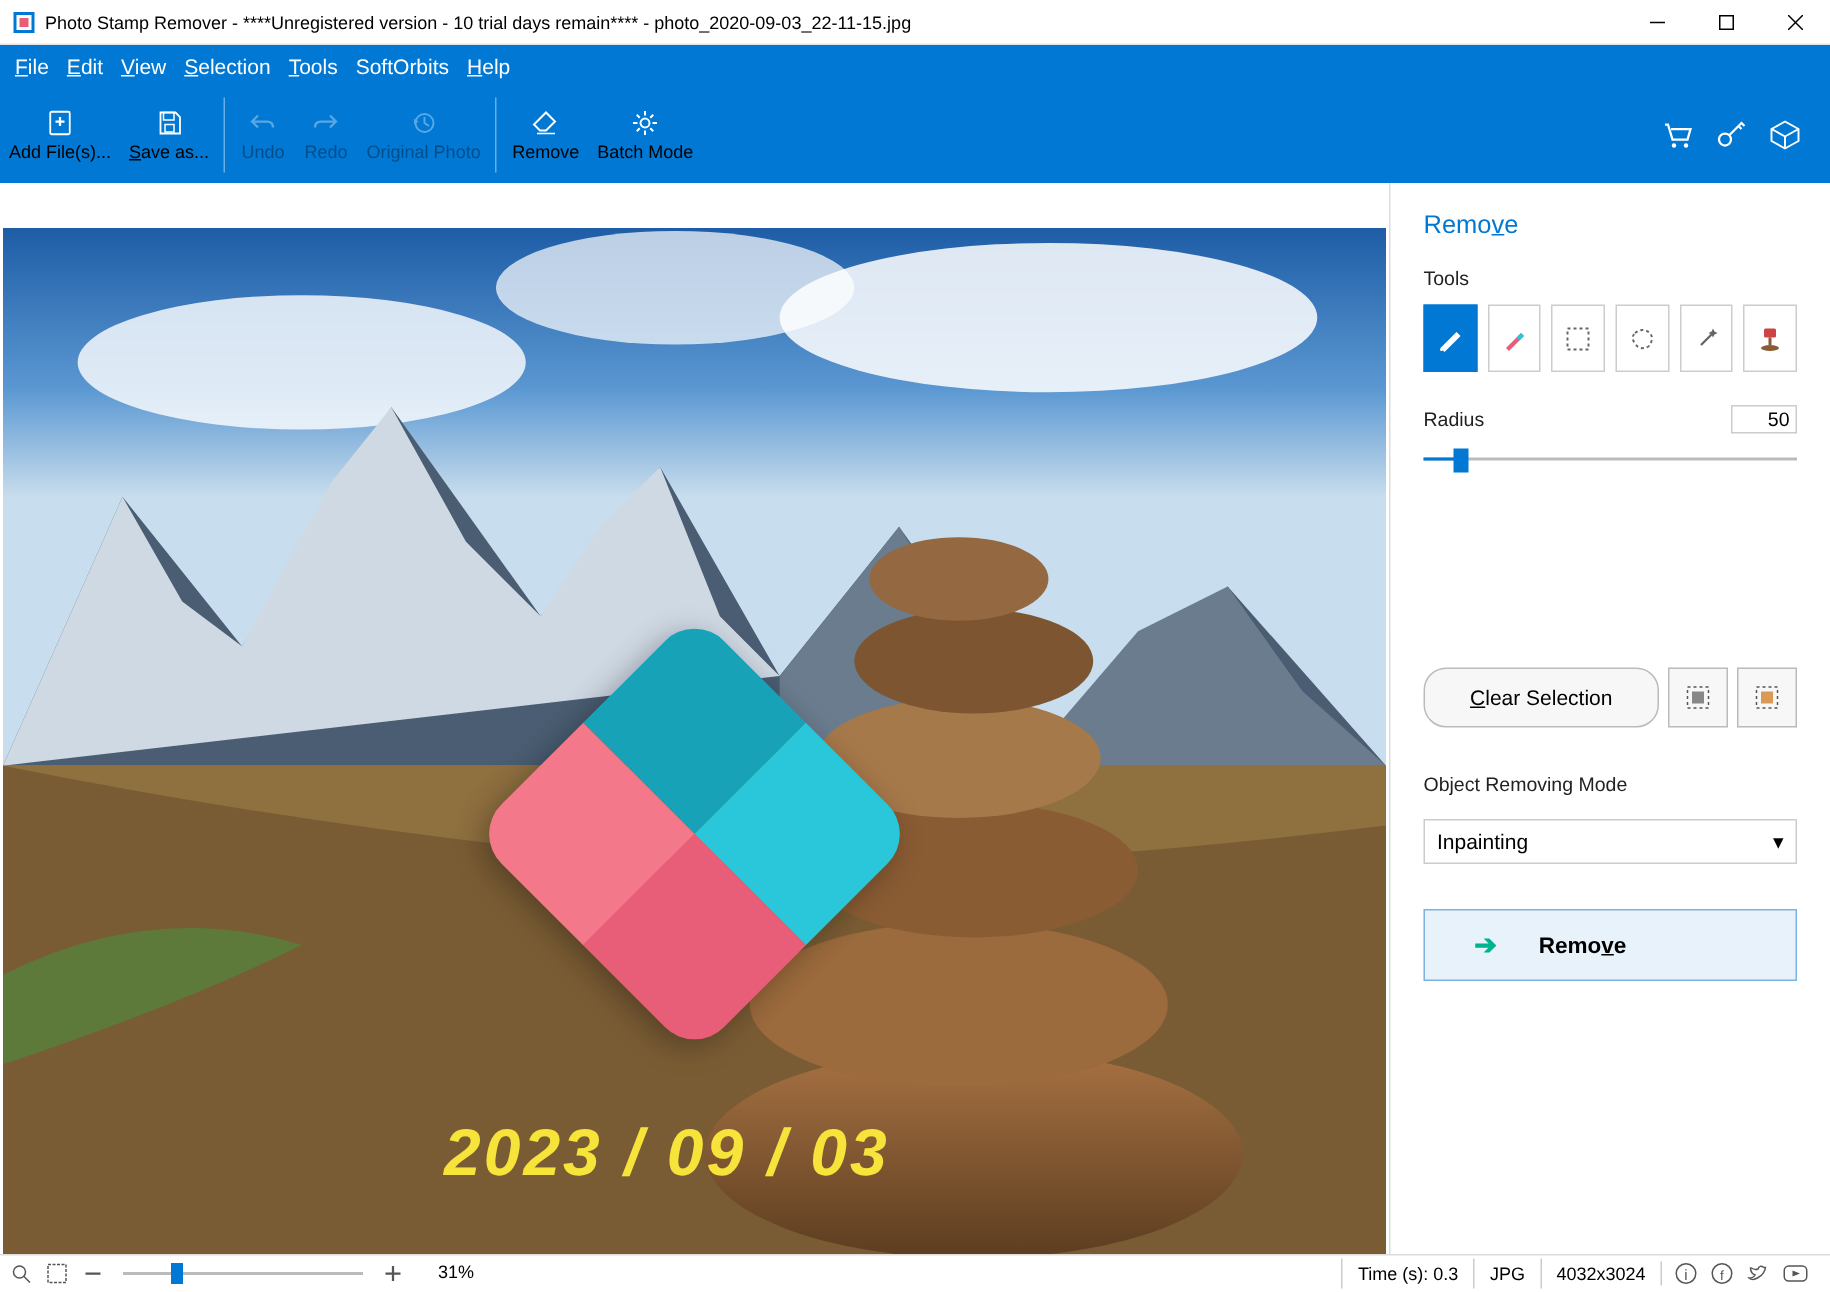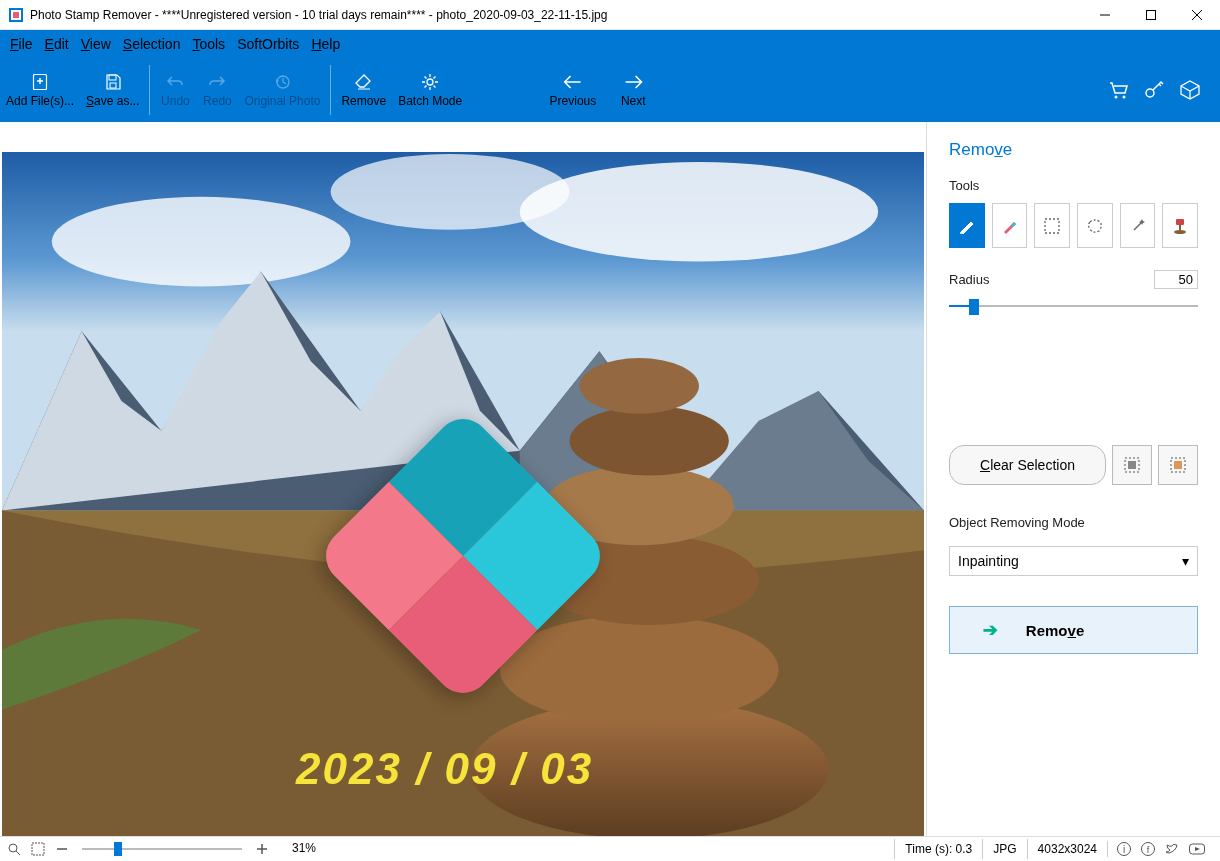--- a/index.html
+++ b/index.html
@@ -4,21 +4,21 @@
 <style>
 * { box-sizing: border-box; margin: 0; padding: 0; }
 body { font-family: "Segoe UI", Tahoma, sans-serif; font-size: 13px; background: #fff; overflow: hidden; width: 1220px; height: 861px; }
 
 .titlebar { height: 30px; display: flex; align-items: center; padding: 0 0 0 8px; background: #fff; border-bottom: 1px solid #e5e5e5; }
 .titlebar .app-icon { width: 16px; height: 16px; margin-right: 6px; }
 .titlebar .title-text { font-size: 12px; color: #000; flex: 1; }
 .titlebar .win-controls { display: flex; }
 .titlebar .win-btn { width: 46px; height: 30px; display: flex; align-items: center; justify-content: center; color: #000; }
 
-.menubar { height: 28px; display: flex; align-items: center; padding: 0 10px; gap: 12px; background: #0078d4; color: #000000; font-size: 14px; }
+.menubar { height: 28px; display: flex; align-items: center; padding: 0 10px; gap: 12px; background: #0078d4; color: #ffffff; font-size: 14px; }
 .menubar span { cursor: default; }
 .menubar span u { text-decoration: underline; }
 
 .toolbar { height: 64px; background: #0078d4; color: #000000; display: flex; align-items: center; position: relative; }
 .tb-group { display: flex; align-items: flex-start; height: 100%; }
 .tb-btn { display: flex; flex-direction: column; align-items: center; justify-content: center; padding: 4px 6px; height: 100%; font-size: 12px; text-align: center; min-width: 42px; gap: 2px; }
 .tb-btn.disabled { opacity: 0.35; }
 .tb-btn .ic { height: 20px; display: flex; align-items: center; justify-content: center; }
 .tb-sep { width: 1px; height: 50px; background: rgba(255,255,255,0.4); margin: 7px 4px; }
 .tb-center { position: absolute; left: 50%; transform: translateX(-60%); display: flex; gap: 10px; }
@@ -171,38 +171,20 @@
       <span>Remove</span>
     </div>
     <div class="tb-btn">
       <span class="ic">
           <svg width="18" height="18" viewBox="0 0 18 18">
             <circle cx="9" cy="9" r="3" fill="none" stroke="#fff" stroke-width="1.3"></circle>
             <path d="M9 1 L9 4 M9 14 L9 17 M1 9 L4 9 M14 9 L17 9 M3.5 3.5 L5.5 5.5 M12.5 12.5 L14.5 14.5 M14.5 3.5 L12.5 5.5 M5.5 12.5 L3.5 14.5" stroke="#fff" stroke-width="1.3"></path>
           </svg>
         </span>
       <span>Batch Mode</span>
-    </div>
-  </div>
-  <div class="tb-center">
-    <div class="tb-btn">
-      <span class="ic">
-          <svg width="20" height="16" viewBox="0 0 20 16">
-            <path d="M8 2 L2 8 L8 14 M2 8 L18 8" fill="none" stroke="#fff" stroke-width="1.5"></path>
-          </svg>
-        </span>
-      <span>Previous</span>
-    </div>
-    <div class="tb-btn">
-      <span class="ic">
-          <svg width="20" height="16" viewBox="0 0 20 16">
-            <path d="M12 2 L18 8 L12 14 M18 8 L2 8" fill="none" stroke="#fff" stroke-width="1.5"></path>
-          </svg>
-        </span>
-      <span>Next</span>
     </div>
   </div>
   <div class="tb-right">
     <span>
         <svg viewBox="0 0 24 24">
           <path d="M4 5 L6 5 L9 15 L19 15 L21 8 L8 8" fill="none" stroke="#fff" stroke-width="1.5"></path>
           <circle cx="10" cy="19" r="1.5" fill="#fff"></circle>
           <circle cx="18" cy="19" r="1.5" fill="#fff"></circle>
         </svg>
       </span>

